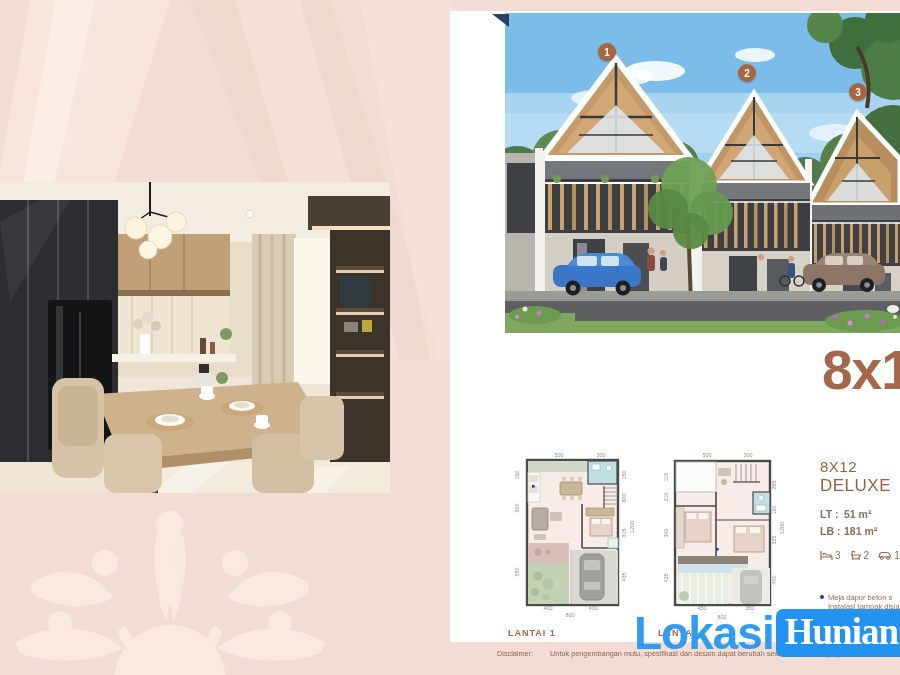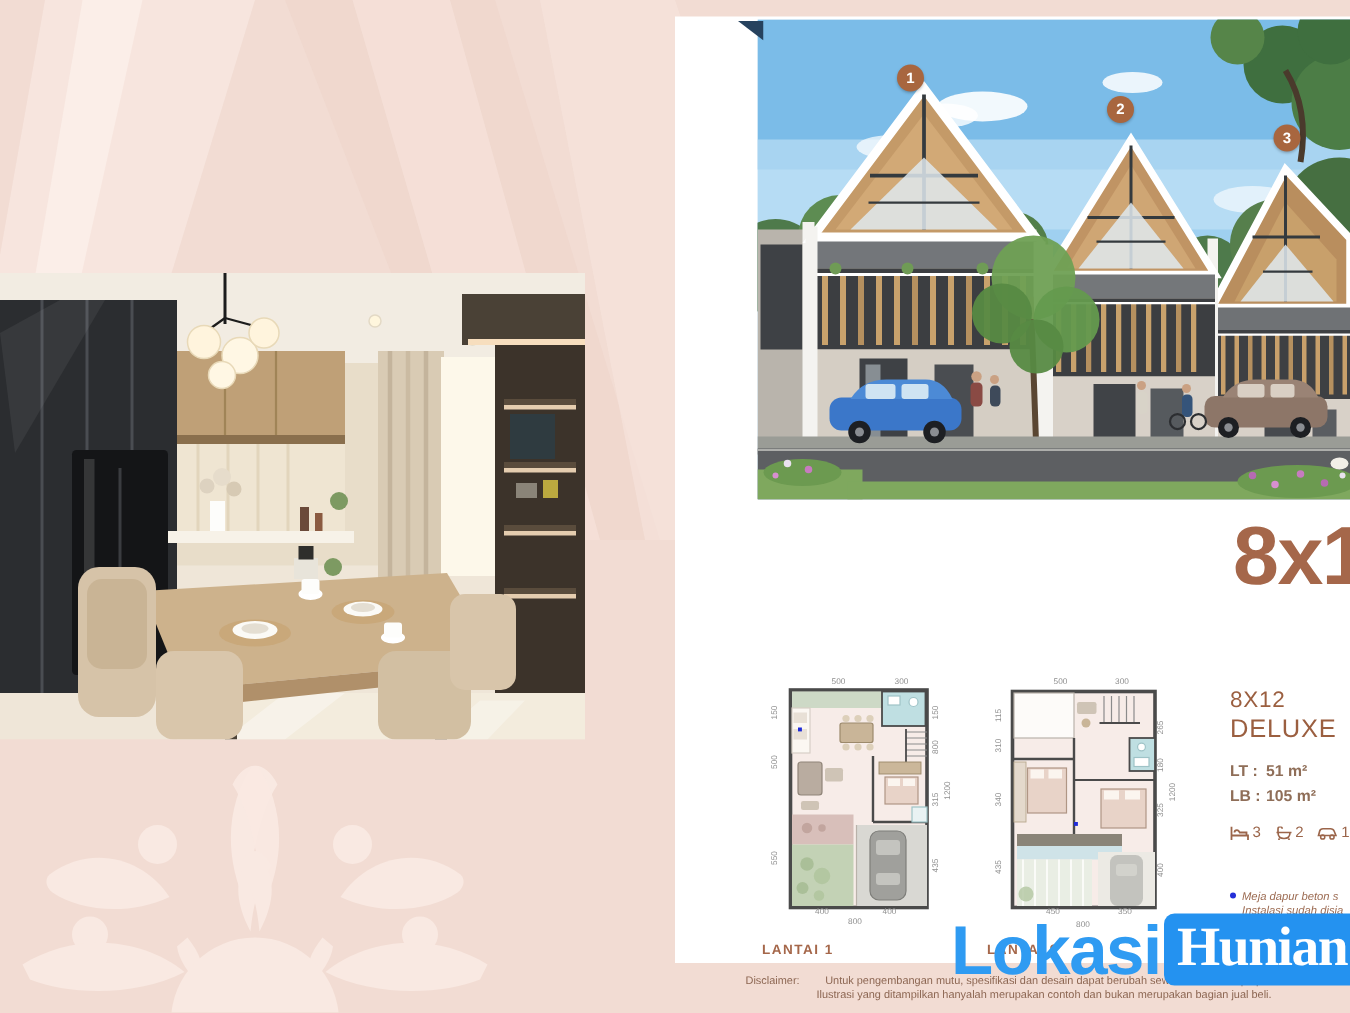--- a/index.html
+++ b/index.html
@@ -51,21 +51,21 @@
   #specs { left:820px; top:458px; width:80px; z-index:5; color:#9b654a; }
   #spec-type { font-size:15px; letter-spacing:.5px; color:#9b5f40; }
   #spec-variant { font-size:17px; font-weight:normal; letter-spacing:.5px; color:#9b5f40; margin-top:1px; }
   .lot-row { display:flex; font-size:10.5px; font-weight:bold; color:#8f6e58; margin-top:5px; }
   .lot-row .lbl { width:24px; }
   #lot-rows { margin-top:12px; }
   #amenities { display:flex; gap:9px; margin-top:13px; align-items:center; }
   .amenity { display:flex; align-items:center; gap:2px; font-size:10px; color:#9b654a; }
   .amenity svg { display:block; }
   #features { margin-top:32px; }
-  .feature { display:flex; gap:4px; margin-bottom:14px;font-style:italic; }
+  .feature { display:flex; gap:4px; margin-bottom:14px; }
   .feature .dot { width:4px; height:4px; border-radius:50%; background:#2430d8; margin-top:2px; flex:0 0 4px; }
   .feature .txt { font-size:7.5px; line-height:9px; color:#9c6b52; white-space:nowrap; }
 
   
   #watermark { left:634px; top:606px; z-index:40; display:flex; align-items:center; }
   #watermark-part1 { font-size:46px; font-weight:600; color:#2f9bf2; letter-spacing:-1px; }
   #watermark-part2 {
     margin-left:2px; background:#2492f0; color:#ffffff; border-radius:7px;
     font-family:"Liberation Serif", serif; font-weight:bold; font-size:37px;
     padding:1px 9px 4px 9px; letter-spacing:-1px;
@@ -526,21 +526,21 @@
 <div id="specs" class="abs">
   <div id="spec-type">8X12</div>
   <div id="spec-variant">DELUXE</div>
   <div id="lot-rows">
     <div class="lot-row">
       <span class="lbl">LT :</span>
       <span>51 m²</span>
     </div>
     <div class="lot-row">
       <span class="lbl">LB :</span>
-      <span>105 m²</span>
+      <span>181 m²</span>
     </div>
   </div>
   <div id="amenities">
     <span class="amenity">
       <svg width="13" height="9" viewBox="0 0 13 9">
         <path d="M1,0 L1,9 M1,6 L12,6 L12,9 M3,4 a1.6,1.6 0 0 1 3.2,0 M6,4 L11,4 L11,6" stroke="#9b654a" stroke-width="1.2" fill="none"></path>
       </svg>
       <span>3</span>
     </span>
     <span class="amenity">
@@ -556,21 +556,21 @@
         <circle cx="10" cy="7" r="1.4" stroke="#9b654a" stroke-width="1" fill="none"></circle>
       </svg>
       <span>1</span>
     </span>
   </div>
   <div id="features">
     <div class="feature">
       <span class="dot"></span>
       <div class="txt">
         <div>Meja dapur beton s</div>
-        <div>Instalasi sudah disia</div>
+        <div>Instalasi tampak disia</div>
       </div>
     </div>
     <div class="feature">
       <span class="dot"></span>
       <div class="txt">
         <div>Fasad &amp; denah me</div>
         <div>dengan tampak dep</div>
       </div>
     </div>
   </div>
@@ -579,14 +579,13 @@
 <div id="watermark" class="abs">
   <span id="watermark-part1">Lokasi</span>
   <span id="watermark-part2">Hunian</span>
 </div>
 
 <div id="disclaimer" class="abs">
   <div class="l1">
     <span>Disclaimer:</span>
     <span>Untuk pengembangan mutu, spesifikasi dan desain dapat berubah sewaktu-waktu tanpa pemberitahuan terlebih dahulu dan merupakan hak pengembang.</span>
   </div>
-  <div class="l2">Ilustrasi yang ditampilkan hanyalah merupakan contoh dan bukan merupakan bagian jual beli.</div>
 </div>
 
 </body></html>

